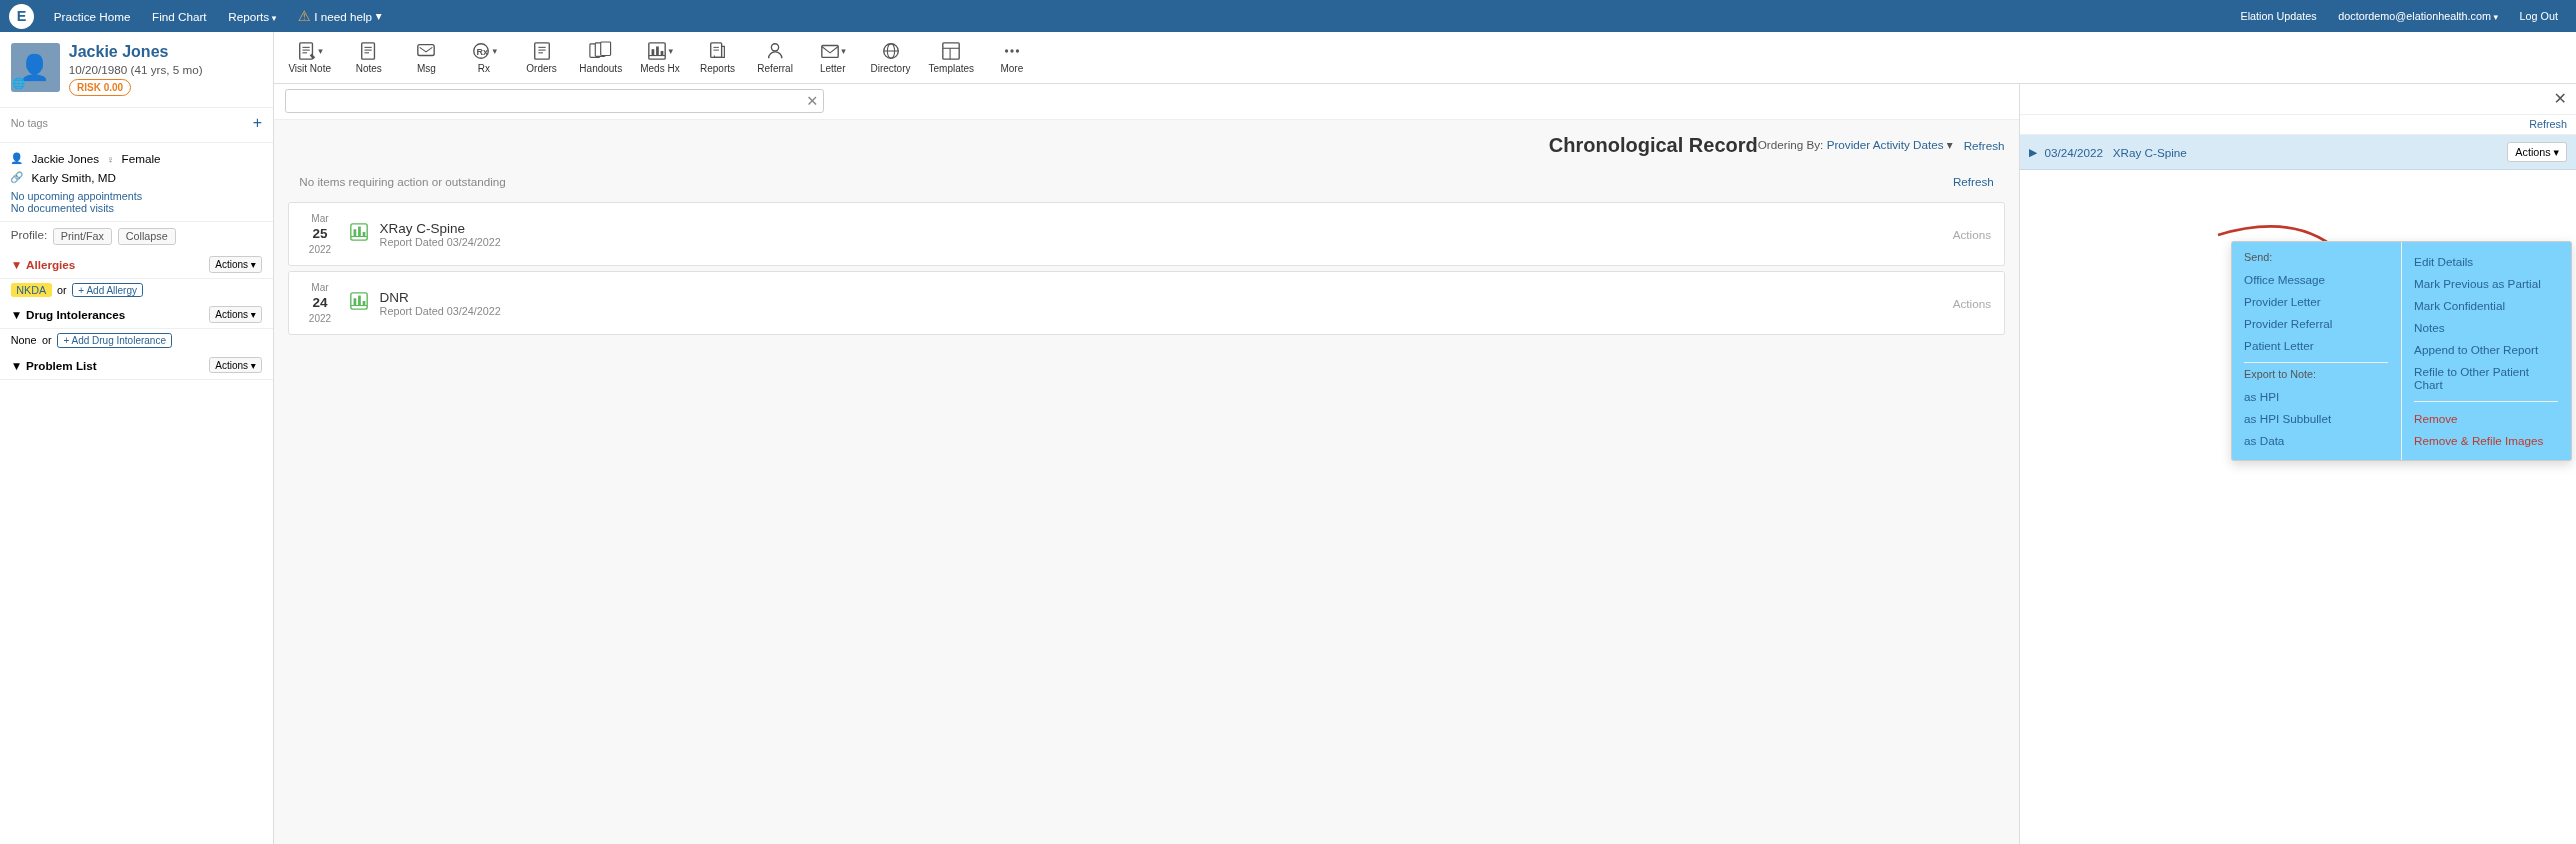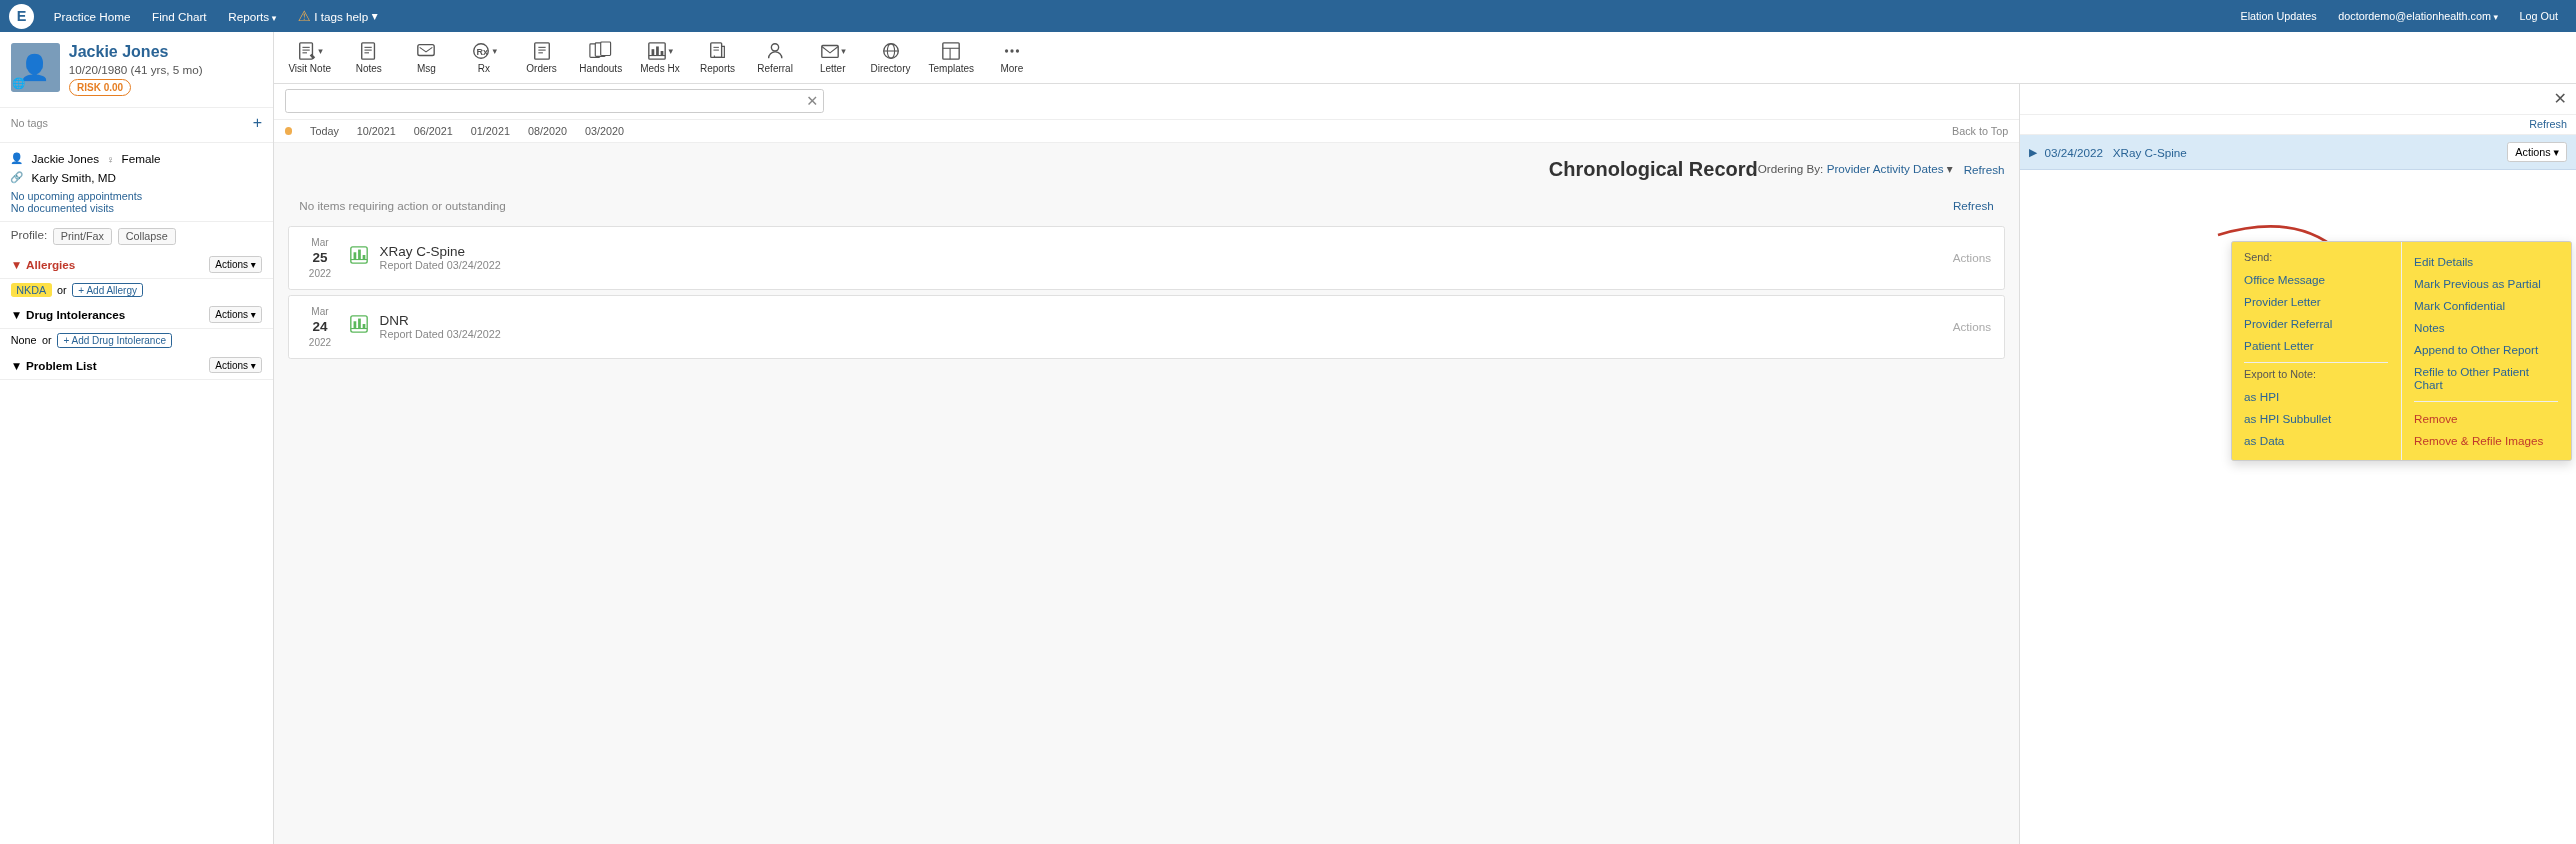--- a/index.html
+++ b/index.html
@@ -391,21 +391,21 @@
       display: flex;
       align-items: center;
       gap: 2.7px;
     }
 
     
     .actions-dropdown {
       position: absolute;
       top: 157px;
       right: 4.5px;
-      background: #fde047;
+      background: #7dd3fc;
       border: 0.9px solid #ccc;
       border-radius: 2.7px;
       box-shadow: 0 3.6px 10.8px rgba(0,0,0,0.15);
       z-index: 100;
       width: 341px;
       display: flex;
     }
     .dropdown-left {
       flex: 1;
       padding: 9px 12.6px;
@@ -443,21 +443,21 @@
 </head>
 <body>
 
 <div class="top-nav">
   <div class="logo">E</div>
   <div class="nav-item">Practice Home</div>
   <div class="nav-item">Find Chart</div>
   <div class="nav-item with-arrow">Reports</div>
   <button class="help-btn">
     <span class="warn-icon">⚠</span>
-    <span>I tags help</span>
+    <span>I need help</span>
     <span>▾</span>
   </button>
   <div class="spacer"></div>
   <div class="right-items">
     <div class="nav-item">Elation Updates</div>
     <div class="nav-item with-arrow">doctordemo@elationhealth.com</div>
     <div class="nav-item">Log Out</div>
   </div>
 </div>
 
@@ -687,30 +687,20 @@
 
       <div style="flex:1; display:flex; flex-direction:column; overflow:hidden;">
 
         <div class="search-bar">
           <div class="search-input-wrap">
             <input type="text" placeholder="" style="">
             <button class="search-clear">✕</button>
           </div>
         </div>
 
-        <div class="timeline-bar">
-          <span class="timeline-dot"></span>
-          <span>Today</span>
-          <span>10/2021</span>
-          <span>06/2021</span>
-          <span>01/2021</span>
-          <span>08/2020</span>
-          <span>03/2020</span>
-          <span class="back-to-top">Back to Top</span>
-        </div>
 
         <div class="record-area">
 
           <div class="record-header">
             <span class="record-title">Chronological Record</span>
             <div style="display:flex;align-items:center;gap:11px;">
               <span class="ordering-by">
                 <span>Ordering By:</span>
                 <a>Provider Activity Dates</a>
                 <span> ▾</span>

